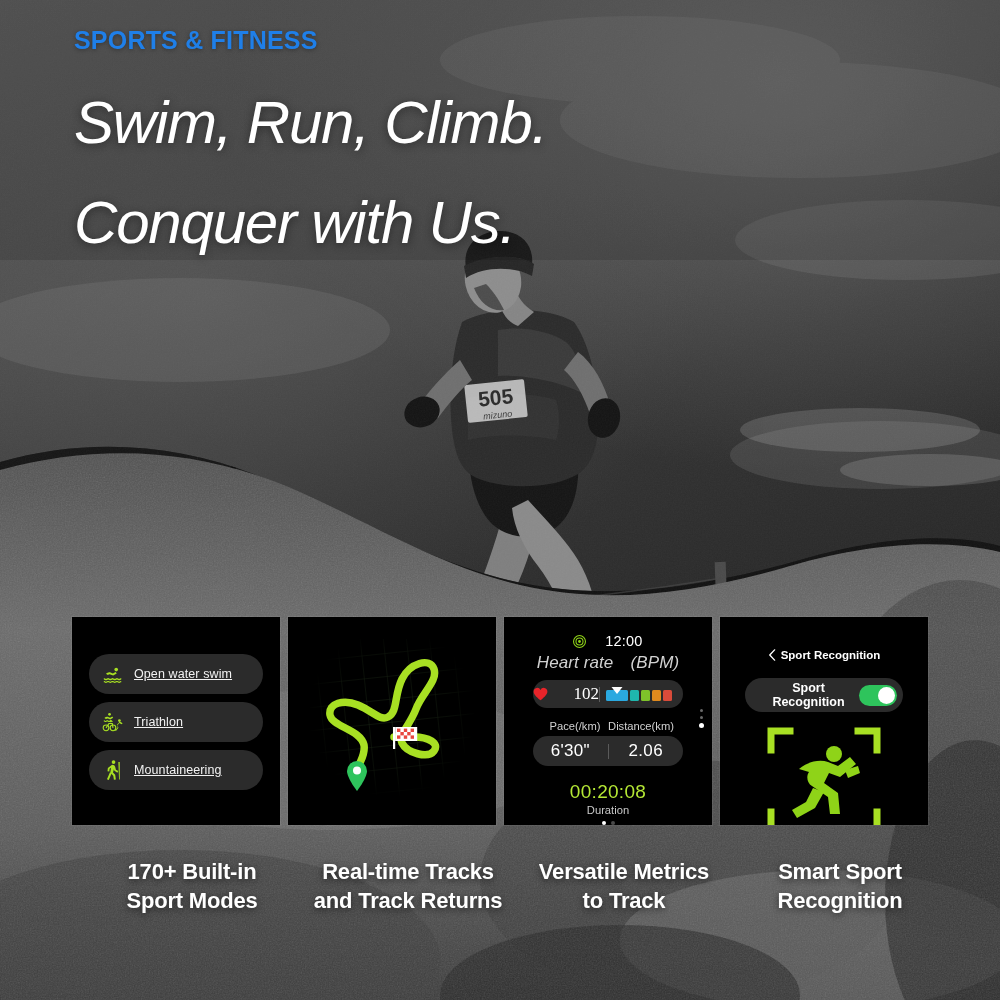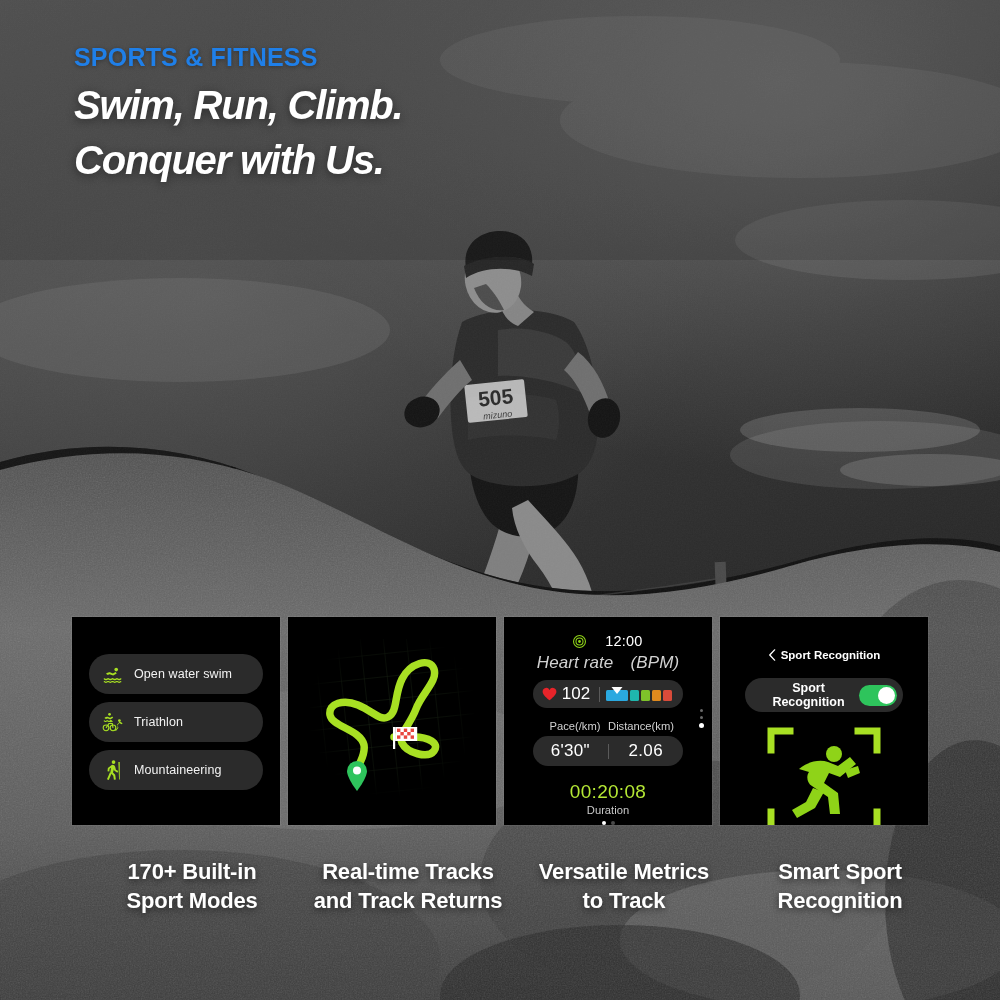--- a/index.html
+++ b/index.html
@@ -9,29 +9,29 @@
     font-family:"Liberation Sans", sans-serif;
     background:#1a1a1a;
     overflow:hidden;
     position:relative;
   }
 
   
   #bg-photo { position:absolute; inset:0; width:1000px; height:1000px; }
 
   
-  .header { position:absolute; left:74px; top:44px; z-index:20; }
+  .header { position:absolute; left:74px; top:27px; z-index:20; }
   .eyebrow {
     font-size:25px; font-weight:bold; letter-spacing:0.2px;
     color:#1f7fe8; line-height:1.1;
     text-shadow:0 1px 4px rgba(0,0,0,.35);
   }
   .headline {
-    margin-top:12px;
-    font-size:40px; font-weight:bold; font-style:italic;
+    margin-top:36px;
+    font-size:60px; font-weight:normal; font-style:italic;
     color:#ffffff; line-height:1.08; letter-spacing:-1.2px;
     text-shadow:0 2px 10px rgba(0,0,0,.45);
     white-space:nowrap;
   }
 
   
   .cards {
     position:absolute; left:72px; top:617px; z-index:20;
     display:flex; gap:8px;
   }
@@ -48,42 +48,42 @@
     display:flex; flex-direction:column; gap:8px;
   }
   .mode-pill {
     width:174px; height:40px; border-radius:20px;
     background:#2b2b2b;
     display:flex; align-items:center; gap:10px;
     padding-left:13px;
   }
   .mode-pill .mode-ic { width:22px; height:22px; flex:0 0 22px; display:block; }
   .mode-pill .mode-label {
-    color:#f2f2f2; font-size:12.5px; letter-spacing:.1px; white-space:nowrap;
+    color:#f2f2f2; font-size:12.5px; letter-spacing:.1px; white-space:nowrap;text-decoration:underline;
   }
 
   
   .map-wrap { position:absolute; inset:0; }
 
   
   .metric-screen { position:absolute; inset:0; padding-top:16px; text-align:center; }
   .m-time-row {
     display:flex; align-items:center; justify-content:center; gap:19px;
     color:#ffffff; font-size:14.5px; letter-spacing:.2px;
   }
   .m-gps { width:13px; height:13px; display:block; }
   .m-sub {
     margin-top:2px; color:#d2d2d2; font-size:17px; letter-spacing:.1px;font-style:italic;
   }
   .m-bar {
     margin:6px auto 0; width:150px; height:28px; border-radius:14px;
     background:#2b2b2b; display:flex; align-items:center;
   }
   .m-bar .m-left {
-    width:66px; display:flex; align-items:center; justify-content:center; gap:5px;
+    width:66px; display:flex; align-items:center; justify-content:space-between; gap:5px;font-family:Liberation Serif, serif;
   }
   .m-heart { width:15px; height:14px; display:block; }
   .m-hr-val { color:#ffffff; font-size:17px; font-weight:500; }
   .m-div { width:1px; height:15px; background:#5a5a5a; }
   .m-zones { flex:1; display:flex; align-items:center; justify-content:center; }
   .m-zones svg { display:block; }
 
   .m-labels {
     margin-top:12px; display:flex; justify-content:center; 
     color:#d2d2d2; font-size:11.2px;

